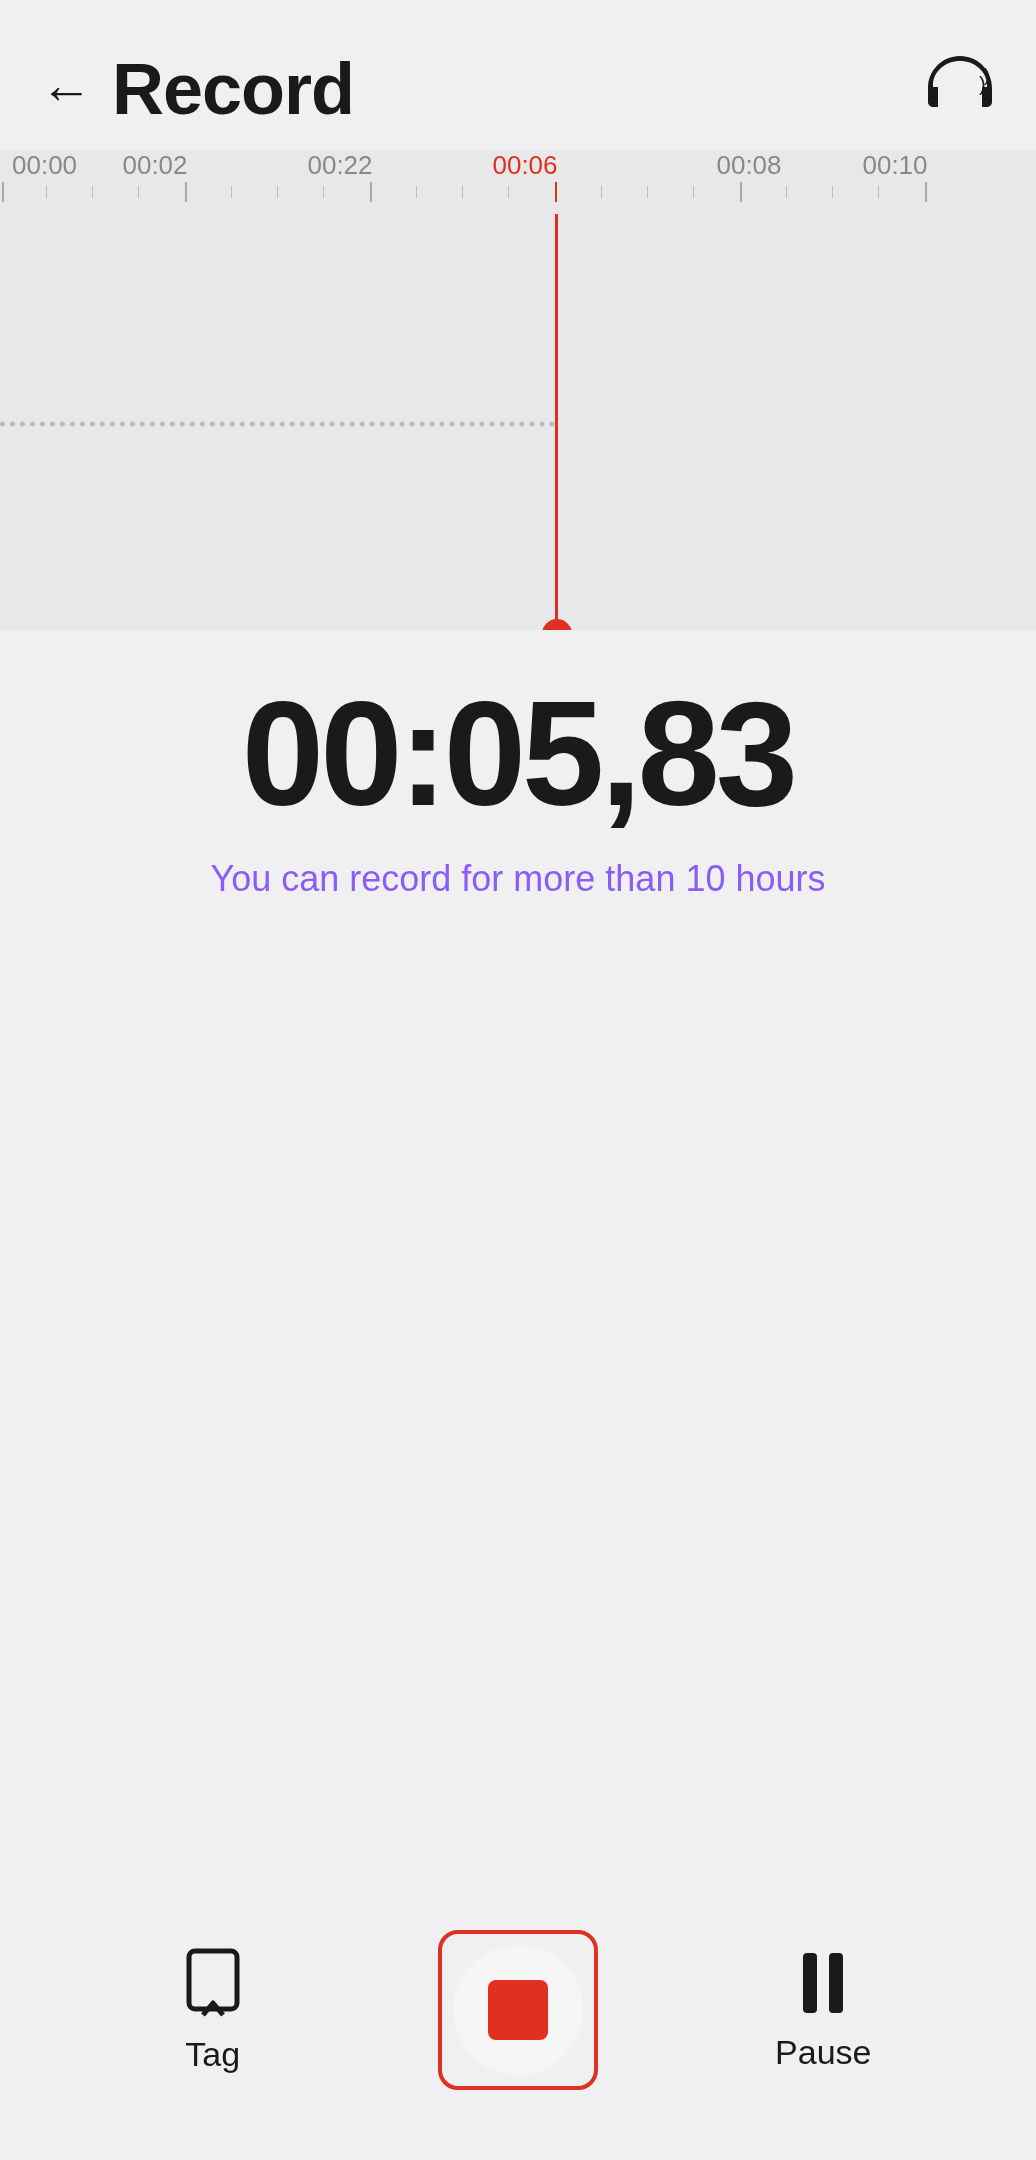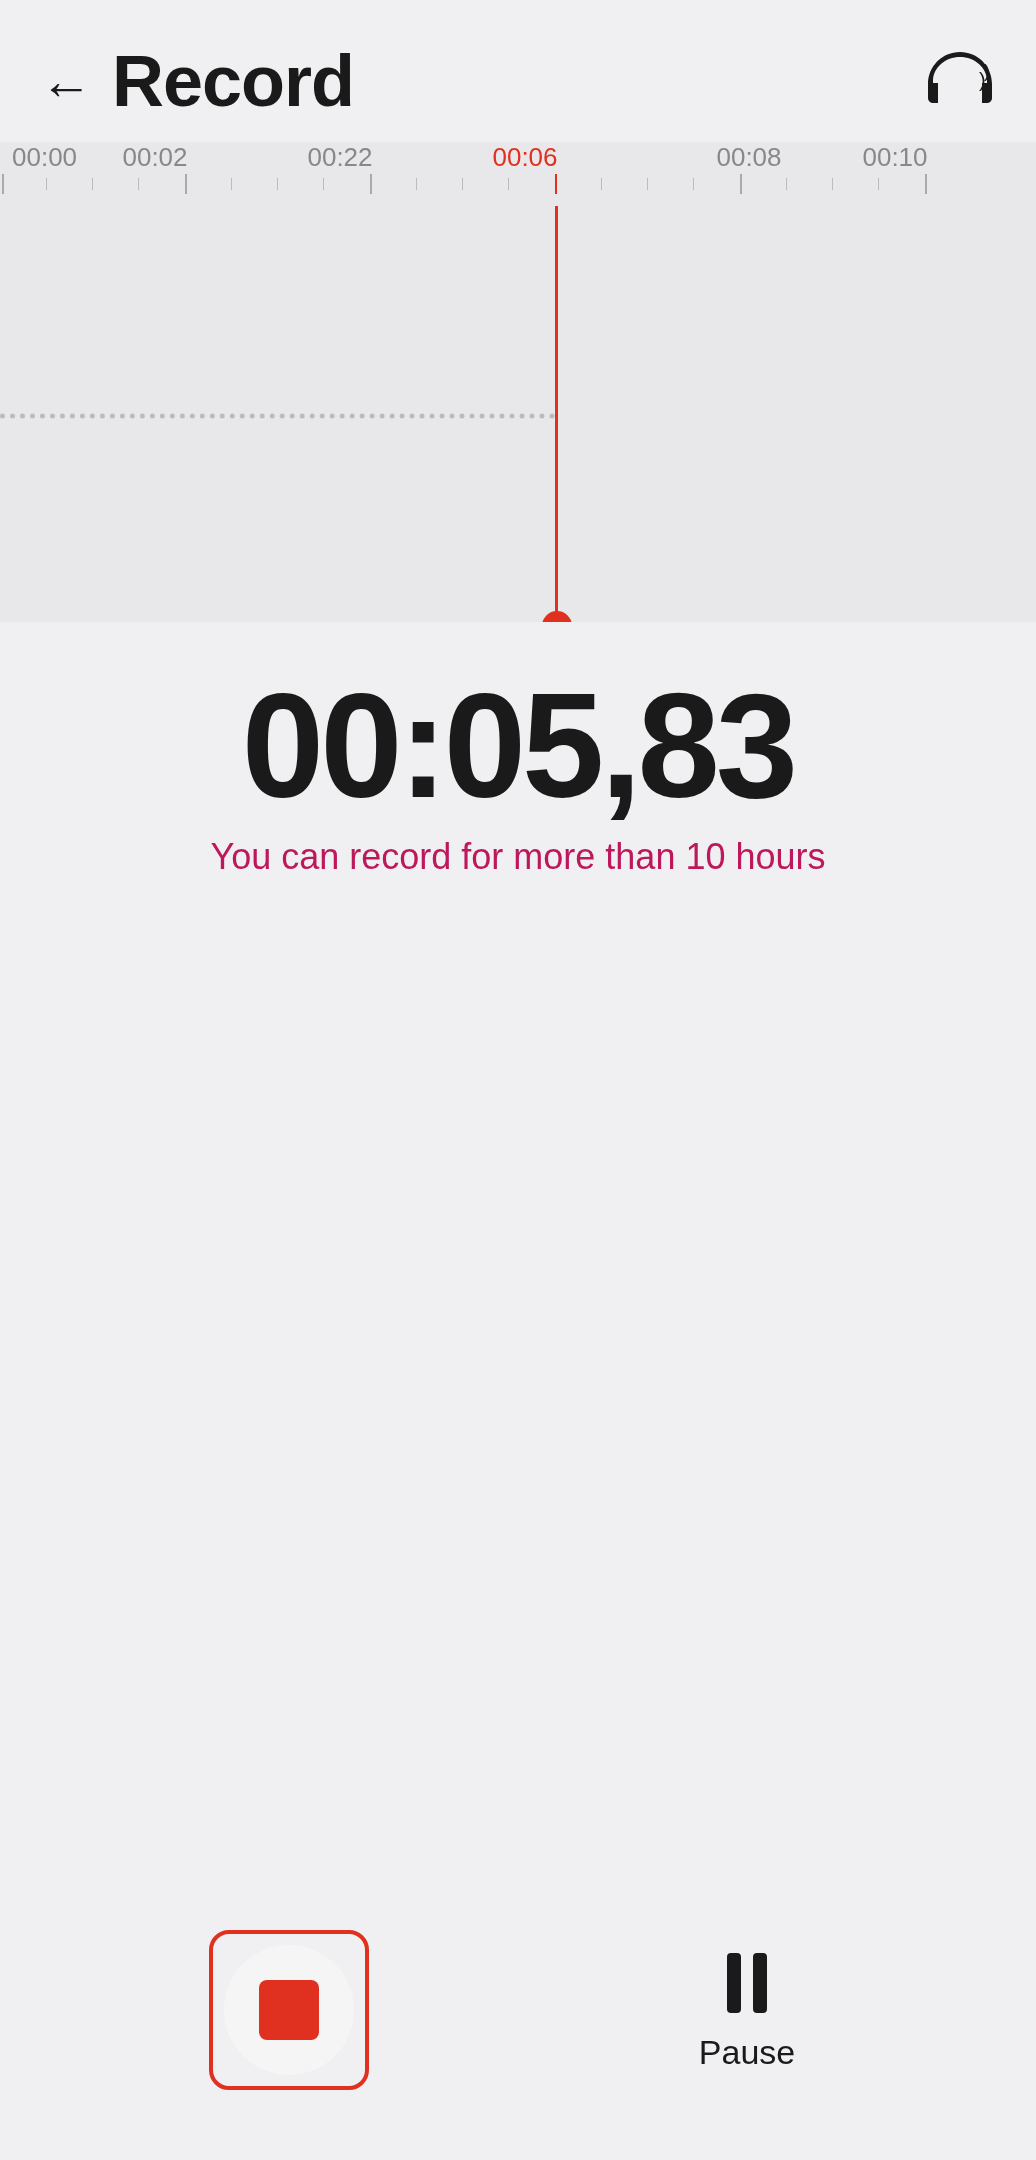--- a/index.html
+++ b/index.html
@@ -46,20 +46,21 @@
       font-size: 52px;
       color: #1a1a1a;
       line-height: 1;
     }
 
     .page-title {
       font-size: 72px;
       font-weight: 600;
       color: #1a1a1a;
       letter-spacing: -1px;
+      margin-top: 8px;
     }
 
     
     .timeline-area {
       width: 100%;
       background-color: #e8e8ea;
       position: relative;
       height: 480px;
       overflow: hidden;
     }
@@ -147,22 +148,22 @@
     .time-display {
       font-size: 148px;
       font-weight: 700;
       color: #1a1a1a;
       letter-spacing: -4px;
       line-height: 1;
     }
 
     .record-info {
       font-size: 36px;
-      color: #be185d;
-      margin-top: 16px;
+      color: #8b5cf6;
+      margin-top: 30px;
     }
 
     
     .bottom-toolbar {
       position: absolute;
       bottom: 0;
       left: 0;
       right: 0;
       height: 260px;
       background-color: #f0f0f2;
@@ -314,20 +315,27 @@
   </div>
 </div>
 
 <div class="time-counter-section">
   <div class="time-display">00:05,83</div>
   <div class="record-info">You can record for more than 10 hours</div>
 </div>
 
 <div class="bottom-toolbar">
 
+  <div class="toolbar-item">
+    <svg width="68" height="72" viewBox="0 0 68 72" fill="none">
+      <rect x="10" y="4" width="48" height="58" rx="6" ry="6" stroke="#1a1a1a" stroke-width="5" fill="none"></rect>
+      <path d="M24 68 L34 56 L44 68" stroke="#1a1a1a" stroke-width="5" fill="none" stroke-linejoin="round"></path>
+    </svg>
+    <span class="toolbar-item-label">Tag</span>
+  </div>
 
   <div class="stop-button-wrapper">
     <div class="stop-button-outer">
       <div class="stop-button-inner-circle">
         <div class="stop-button-square"></div>
       </div>
     </div>
   </div>
 
   <div class="toolbar-item">

